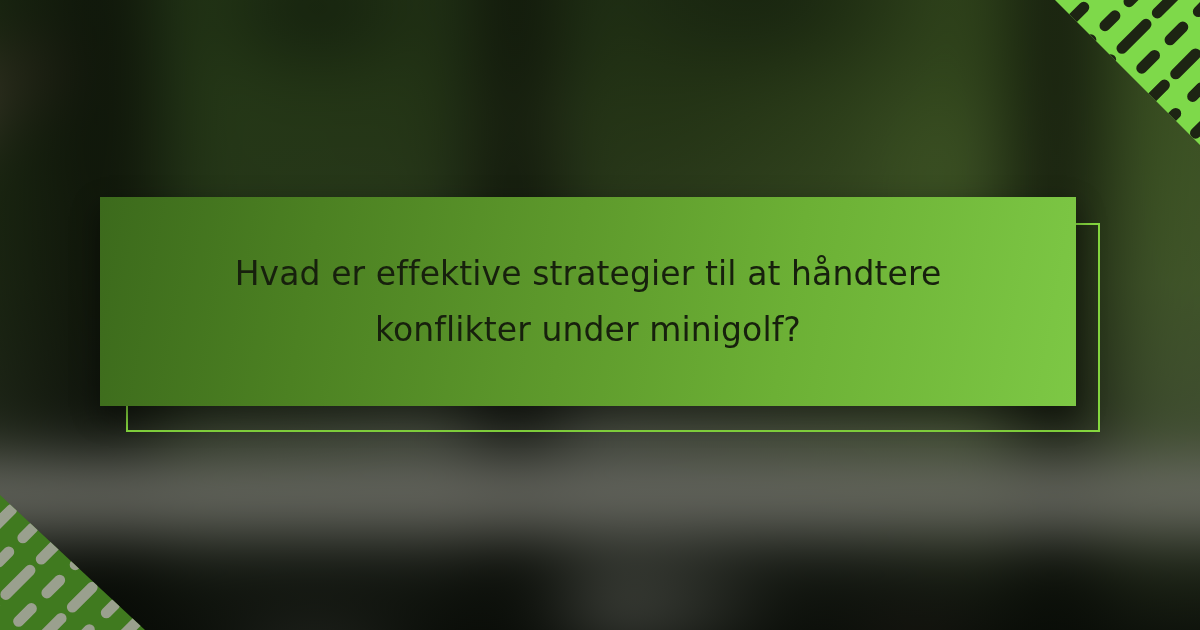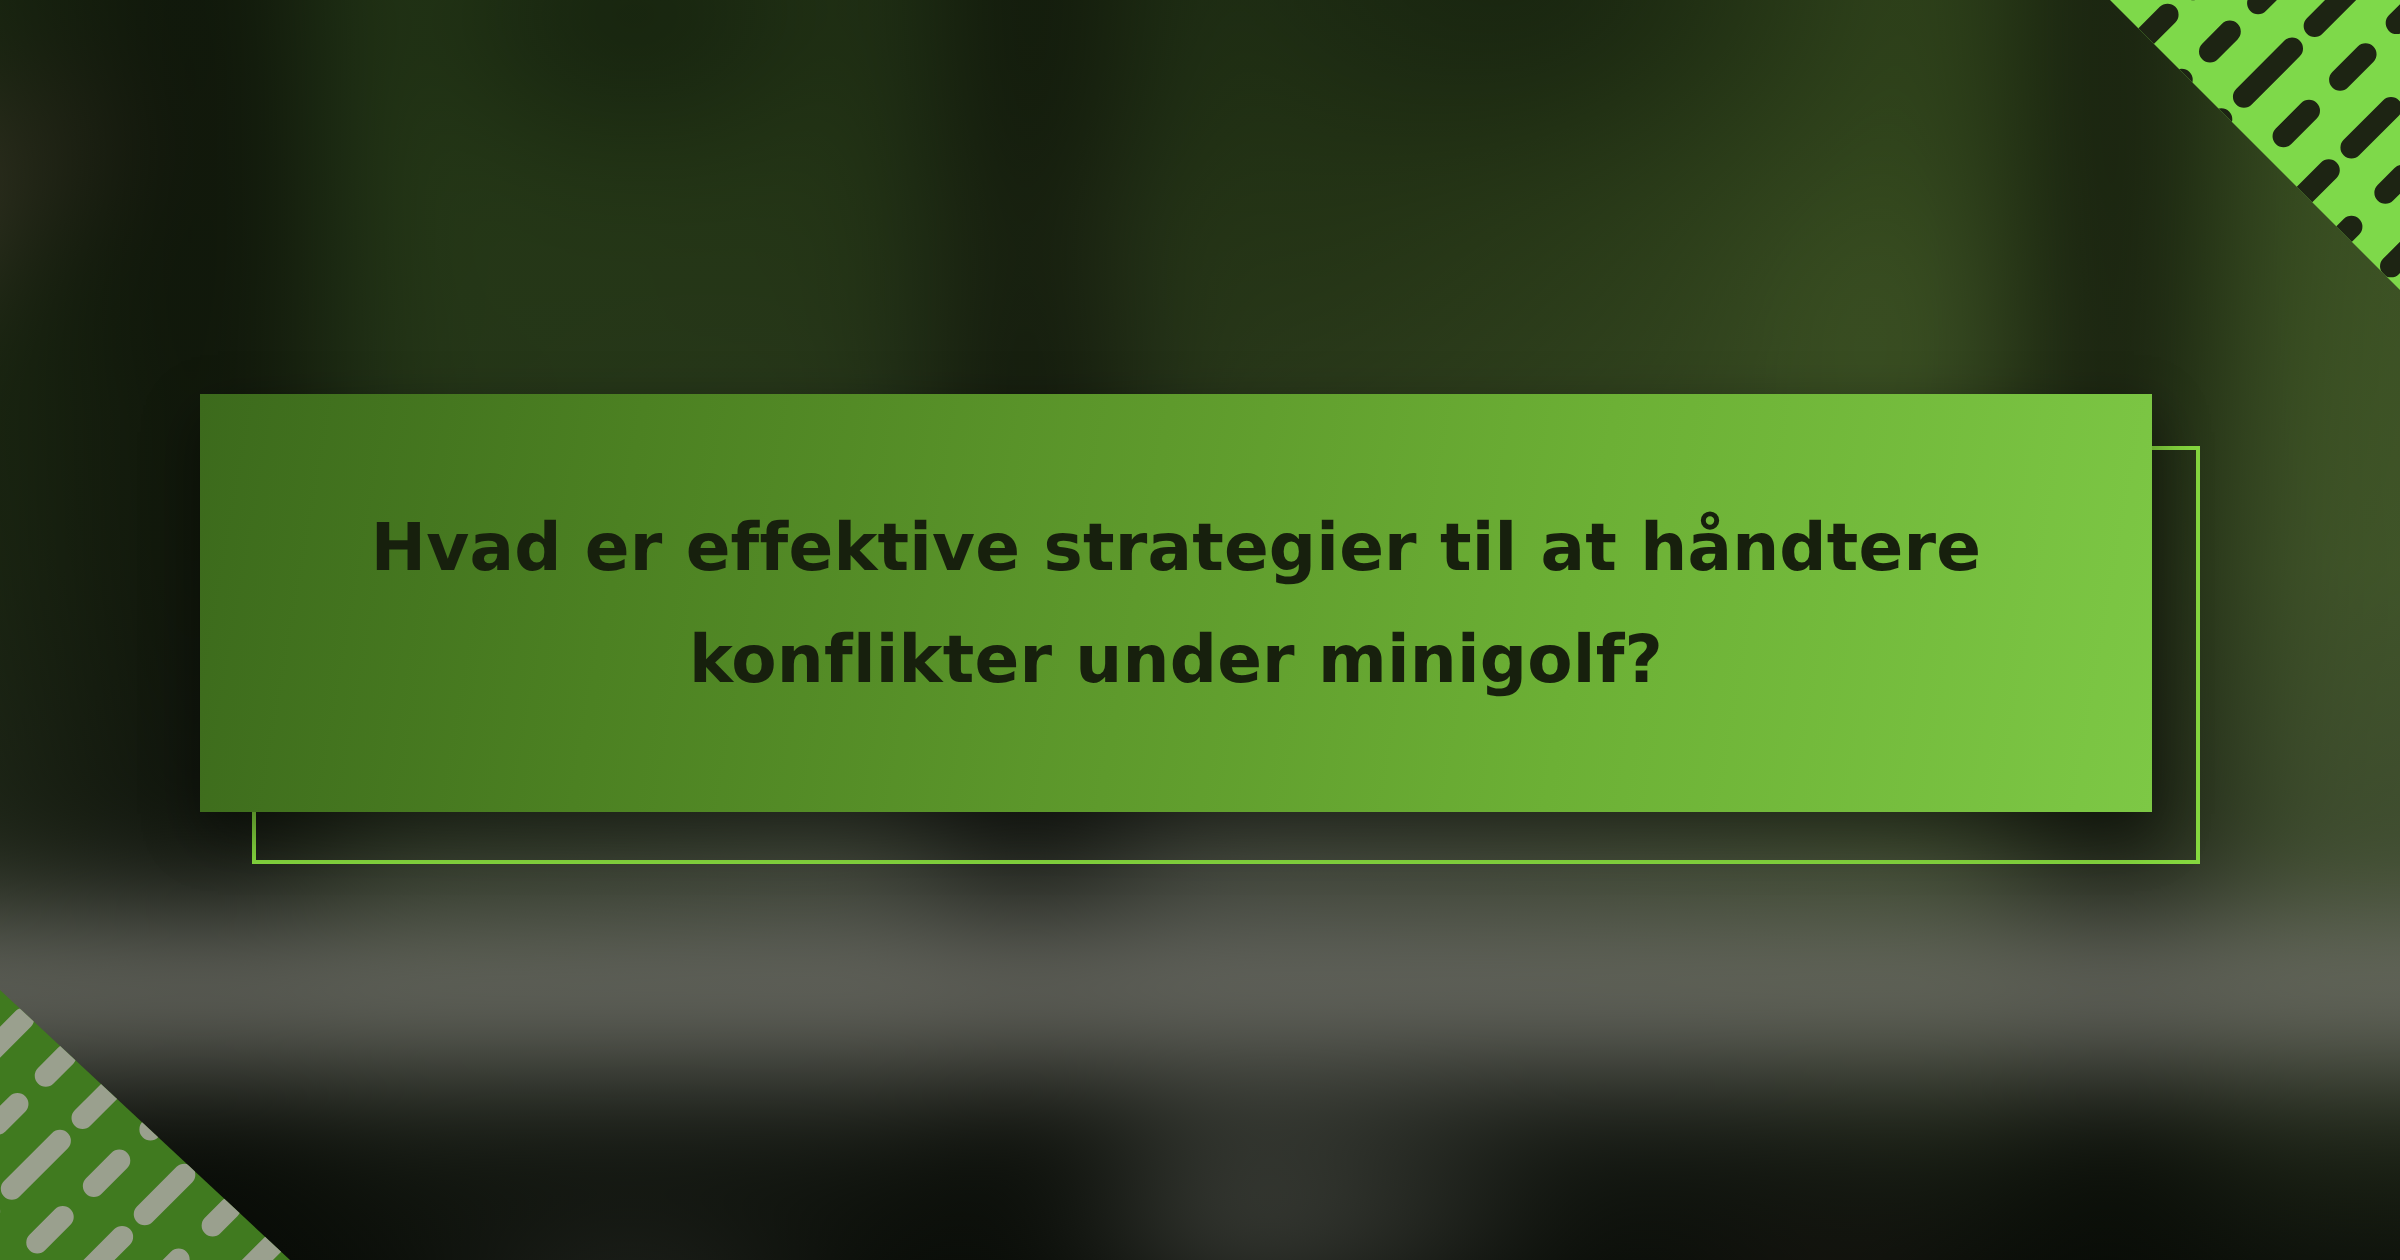--- a/index.html
+++ b/index.html
@@ -95,21 +95,21 @@
     background:linear-gradient(100deg,#3c6a1c 0%, #4c8122 22%, #5e9a2c 48%, #6cb035 70%, #7dc845 100%);
     box-shadow:0 10px 26px rgba(0,0,0,.45);
     display:flex; align-items:center; justify-content:center;
   }
   .card-title {
     width:840px;
     text-align:center;
     color:#17200d;
     font-size:33px;
     line-height:56px;
-    font-weight:700;
+    font-weight:400;
     letter-spacing:.1px;
   }
 </style>
 </head>
 <body>
 
 <div class="stage">
 
   <div class="bg">
     <div class="layer bg-base"></div>

